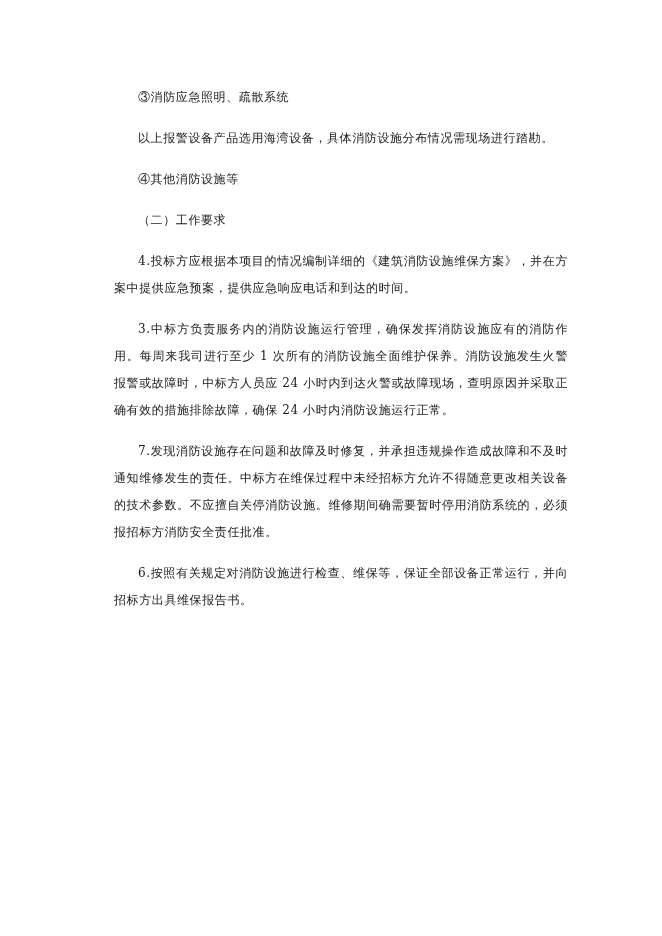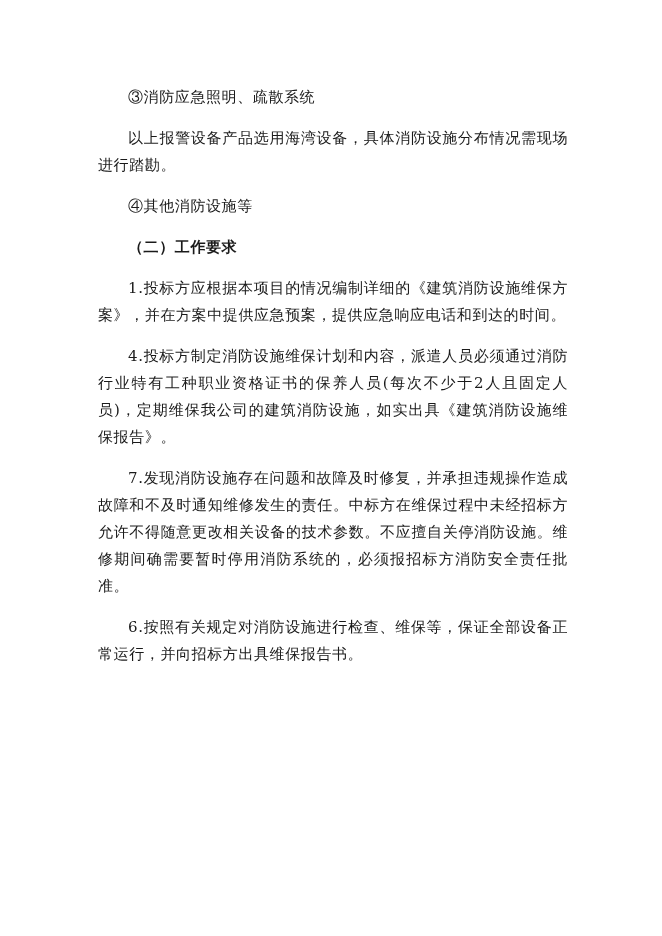--- a/index.html
+++ b/index.html
@@ -1,28 +1,28 @@
 <!DOCTYPE html>
 <html><head>
 <meta charset="utf-8">
 <style>
   html, body { margin: 0; padding: 0; background: #ffffff; }
   body { width: 662px; height: 936px; position: relative; overflow: hidden;
          font-family: "DejaVu Serif", "Liberation Serif", serif; color: #1a1a1a; }
   .page { position: absolute; left: 98px; top: 84px; width: 470px; }
-  .p { font-size: 15px; line-height: 27px; margin: 0 0 14px 0; text-indent: 2em;
+  .p { font-size: 12px; line-height: 27px; margin: 0 0 14px 16px; text-indent: 2em;
        text-align: justify; letter-spacing: 0.6px; }
-  .p.heading { text-indent: 2em; font-weight: bold; }
+  .p.heading { text-indent: 2em; }
 </style>
 </head>
 <body>
 
 <div class="page">
   <p class="p">③消防应急照明、疏散系统</p>
   <p class="p">以上报警设备产品选用海湾设备，具体消防设施分布情况需现场进行踏勘。</p>
   <p class="p">④其他消防设施等</p>
   <p class="p heading">（二）工作要求</p>
-  <p class="p">1.投标方应根据本项目的情况编制详细的《建筑消防设施维保方案》，并在方案中提供应急预案，提供应急响应电话和到达的时间。</p>
-  <p class="p">4.投标方制定消防设施维保计划和内容，派遣人员必须通过消防行业特有工种职业资格证书的保养人员(每次不少于2人且固定人员)，定期维保我公司的建筑消防设施，如实出具《建筑消防设施维保报告》。</p>
+  <p class="p">4.投标方应根据本项目的情况编制详细的《建筑消防设施维保方案》，并在方案中提供应急预案，提供应急响应电话和到达的时间。</p>
+  <p class="p">3.中标方负责服务内的消防设施运行管理，确保发挥消防设施应有的消防作用。每周来我司进行至少 1 次所有的消防设施全面维护保养。消防设施发生火警报警或故障时，中标方人员应 24 小时内到达火警或故障现场，查明原因并采取正确有效的措施排除故障，确保 24 小时内消防设施运行正常。</p>
   <p class="p">7.发现消防设施存在问题和故障及时修复，并承担违规操作造成故障和不及时通知维修发生的责任。中标方在维保过程中未经招标方允许不得随意更改相关设备的技术参数。不应擅自关停消防设施。维修期间确需要暂时停用消防系统的，必须报招标方消防安全责任批准。</p>
   <p class="p">6.按照有关规定对消防设施进行检查、维保等，保证全部设备正常运行，并向招标方出具维保报告书。</p>
 
 </div>
 
 </body></html>

